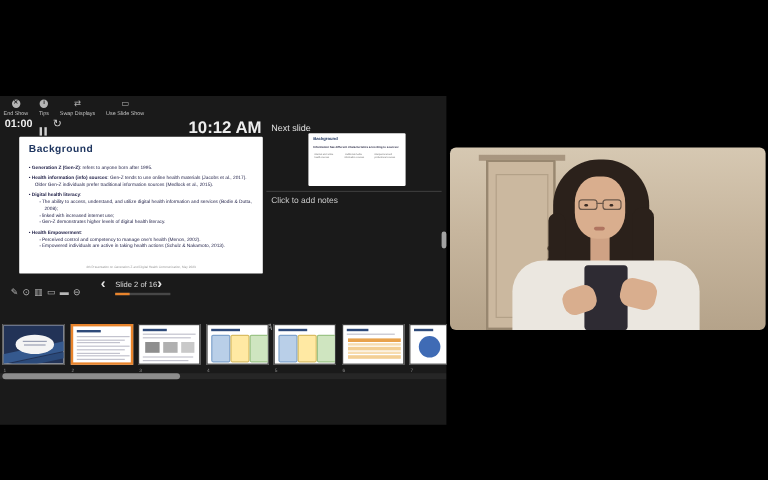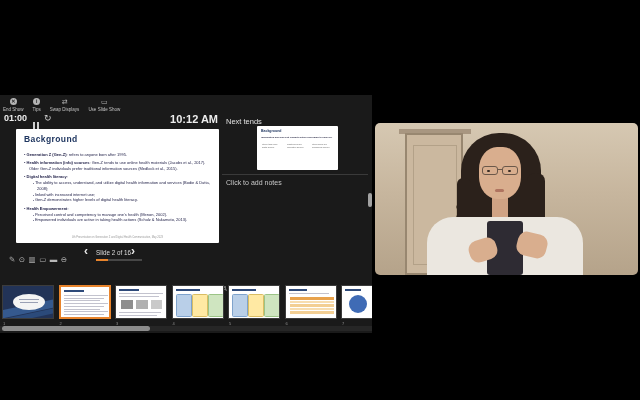--- a/index.html
+++ b/index.html
@@ -4,31 +4,31 @@
 <style>
   html,body{margin:0;padding:0;background:#000;}
   body{width:640px;height:400px;overflow:hidden;font-family:"Liberation Sans",sans-serif;}
   #screen{position:relative;width:640px;height:400px;background:#000;}
   
   .topbar{position:absolute;left:0;top:0;width:640px;height:24px;background:#050505;}
   .rec-icon{position:absolute;left:10px;top:6px;width:10px;height:7px;background:#d93a31;border-radius:2px;}
   .rec-icon:after{content:"";position:absolute;right:-3px;top:1px;border-left:4px solid #d93a31;border-top:2.5px solid transparent;border-bottom:2.5px solid transparent;}
   .rec-label{position:absolute;left:27px;top:4.5px;font-size:8.5px;color:#e6e6e6;}
   
-  .presenter{position:absolute;left:0;top:95px;width:372px;height:238px;background:#1a1a1a;overflow:hidden;}
+  .presenter{position:absolute;left:0;top:80px;width:372px;height:274px;background:#1a1a1a;overflow:hidden;}
   .pv-toolbar{position:absolute;left:3px;top:3px;display:flex;gap:9px;}
   .pv-tool{display:flex;flex-direction:column;align-items:center;cursor:default;}
   .tbicon.circ{width:7px;height:7px;background:#b5b5b5;color:#1c1c1c;border-radius:50%;font-size:5px;line-height:7px;text-align:center;display:inline-block;font-weight:bold;}
   .tbicon.plain{font-size:7px;line-height:7px;color:#b5b5b5;}
   .tblabel{font-size:4.5px;color:#c2c2c2;margin-top:2px;white-space:nowrap;}
   .elapsed{position:absolute;left:4px;top:18px;font-size:9px;font-weight:bold;color:#ededed;}
   .pausebtn{position:absolute;left:33px;top:19.5px;}
   .pausebtn i{display:inline-block;width:2px;height:7px;background:#cfcfcf;margin-right:1.5px;}
   .restartbtn{position:absolute;left:44px;top:17.5px;font-size:9px;color:#cfcfcf;}
-  .clock{position:absolute;left:150px;top:18px;width:68px;text-align:right;font-size:11px;font-weight:bold;color:#ededed;}
+  .clock{position:absolute;left:150px;top:18px;width:68px;text-align:right;font-size:14px;font-weight:bold;color:#ededed;}
   
   .slide{position:absolute;left:16px;top:34px;width:203px;height:114px;background:#ffffff;border-radius:1px;}
   .slide-title{position:absolute;left:8px;top:5px;font-size:8.5px;font-weight:bold;color:#1f3660;letter-spacing:.4px;}
   .bullets{position:absolute;left:8px;top:20px;width:190px;font-size:4px;line-height:1.45;color:#23234a;}
   .b1{margin-top:2.6px;padding-left:5px;text-indent:-5px;}
   .b1::before{content:"• ";color:#23234a;}
   .blead{font-weight:bold;}
   .b2{margin-left:9px;padding-left:4px;text-indent:-4px;}
   .b2::before{content:"▪ ";font-size:3px;}
   .slide-footer{position:absolute;left:0;right:0;bottom:4px;text-align:center;font-size:2.6px;color:#9a9a9a;}
@@ -135,21 +135,21 @@
           <div class="b2">The ability to access, understand, and utilize digital health information and services (Bodie &amp; Dutta, 2008);</div>
           <div class="b2">linked with increased internet use;</div>
           <div class="b2">Gen-Z demonstrates higher levels of digital health literacy.</div>
           <div class="b1"><span class="blead">Health Empowerment</span><span class="brest">:</span></div>
           <div class="b2">Perceived control and competency to manage one's health (Menon, 2002).</div>
           <div class="b2">Empowered individuals are active in taking health actions (Schulz &amp; Nakamoto, 2013).</div>
         </div>
       <div class="slide-footer">4th Presentation on Generation Z and Digital Health Communication, May 2023</div>
     </div>
 
-    <div class="next-label">Next tends</div>
+    <div class="next-label">Next slide</div>
     <div class="ns-thumb">
       <div class="ns-title">Background</div>
       <div class="ns-bullet">Information has different characteristics according to sources:</div>
       <div class="ns-cols">
           <div class="nscol">Internet and online health sources</div>
           <div class="nscol">Traditional media information sources</div>
           <div class="nscol">Interpersonal and professional sources</div>
         </div>
     </div>
 

